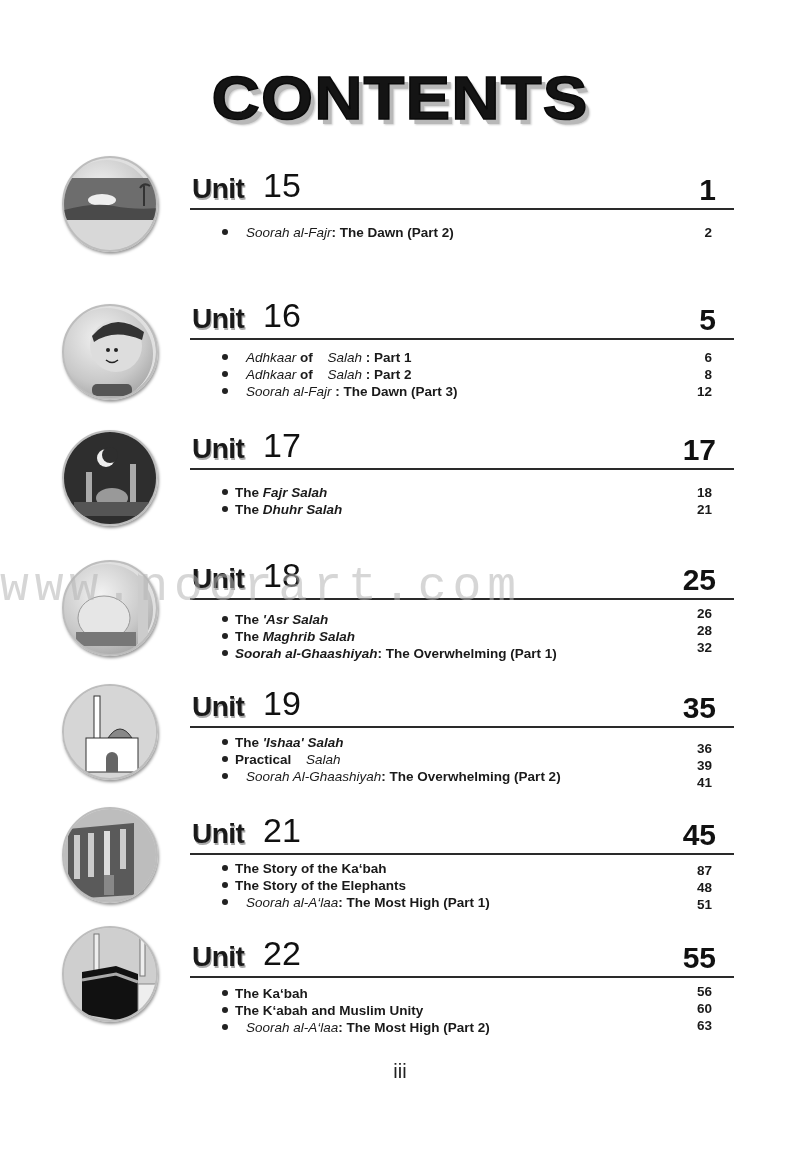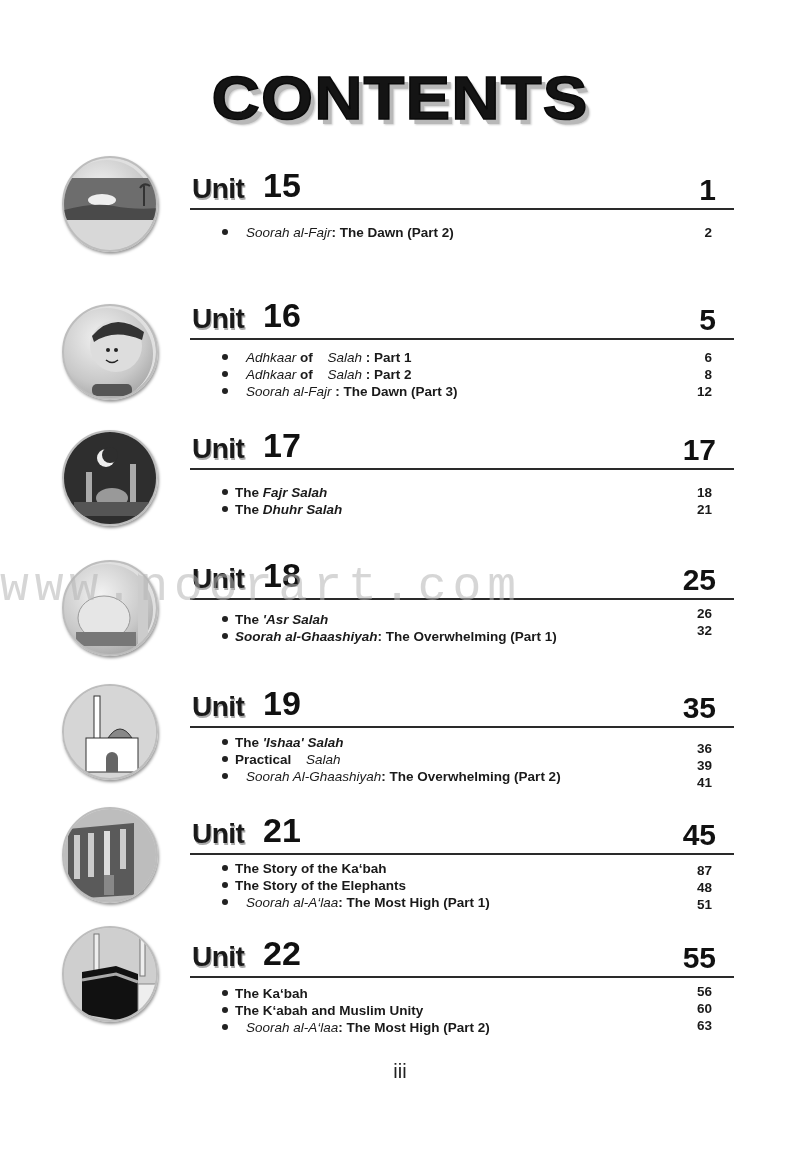--- a/index.html
+++ b/index.html
@@ -14,21 +14,21 @@
       text-shadow: 4px 5px 0 #b8b8b8, 5px 6px 2px #cfcfcf;
       transform: scaleX(1.08);
     }
 
     .unit { position: absolute; left: 0; width: 800px; }
     .unit-header { position: absolute; left: 190px; width: 544px; height: 40px; border-bottom: 2px solid #2a2a2a; }
     .unit-word {
       position: absolute; left: 2px; bottom: 3px; font-weight: 700; font-size: 28px; color: #1a1a1a;
       text-shadow: 1px 2px 0 #a9a9a9; letter-spacing: -0.5px;
     }
-    .unit-num { position: absolute; left: 73px; bottom: 3px; font-weight: 700; font-size: 34px; color: #111; }
+    .unit-num { position: absolute; left: 73px; bottom: 3px; font-weight: 400; font-size: 34px; color: #111; }
     .unit-page { position: absolute; right: 18px; bottom: 1px; font-weight: 700; font-size: 30px; color: #111; }
 
     .items { position: absolute; left: 222px; width: 512px; }
     .item { position: relative; height: 17px; font-size: 13.5px; font-weight: 700; color: #1a1a1a; white-space: nowrap; }
     .item .bullet { display: inline-block; width: 6px; height: 6px; border-radius: 50%; background: #222; margin-right: 7px; vertical-align: 2px; }
     .item i { font-weight: 400; margin-left: 11px; }
     .item .b-i { font-weight: 700; font-style: italic; }
     .item .pg { position: absolute; right: 22px; top: 0; font-weight: 700; font-size: 13.5px; }
 
     .medallion {
@@ -126,20 +126,21 @@
         <circle cx="79" cy="8" r="6" fill="#ddd"></circle>
       </svg>
   </div>
   <div class="unit-header" style="top:0;">
     <span class="unit-word">Unit</span>
     <span class="unit-num">18</span>
     <span class="unit-page">25</span>
   </div>
   <div class="items" style="top:52px;">
     <div class="item"><span class="bullet"></span><span>The </span><span class="b-i">'Asr Salah</span><span class="pg" style="top:-6px;">26</span></div>
+    <div class="item"><span class="bullet"></span><span>The </span><span class="b-i">Maghrib Salah</span><span class="pg" style="top:-6px;">28</span></div>
     <div class="item"><span class="bullet"></span><span class="b-i">Soorah al-Ghaashiyah</span><span>: The Overwhelming (Part 1)</span><span class="pg" style="top:-6px;">32</span></div>
   </div>
 </div>
 
 <div class="unit" style="top:688px;">
   <div class="medallion" style="top:-4px;">
     <svg width="96" height="96" viewBox="0 0 96 96">
         <rect width="96" height="96" fill="#d6d6d6"></rect>
         <rect x="30" y="10" width="6" height="50" fill="#fff" stroke="#333"></rect>
         <path d="M44 52 Q56 34 68 52Z" fill="#888" stroke="#333"></path>

